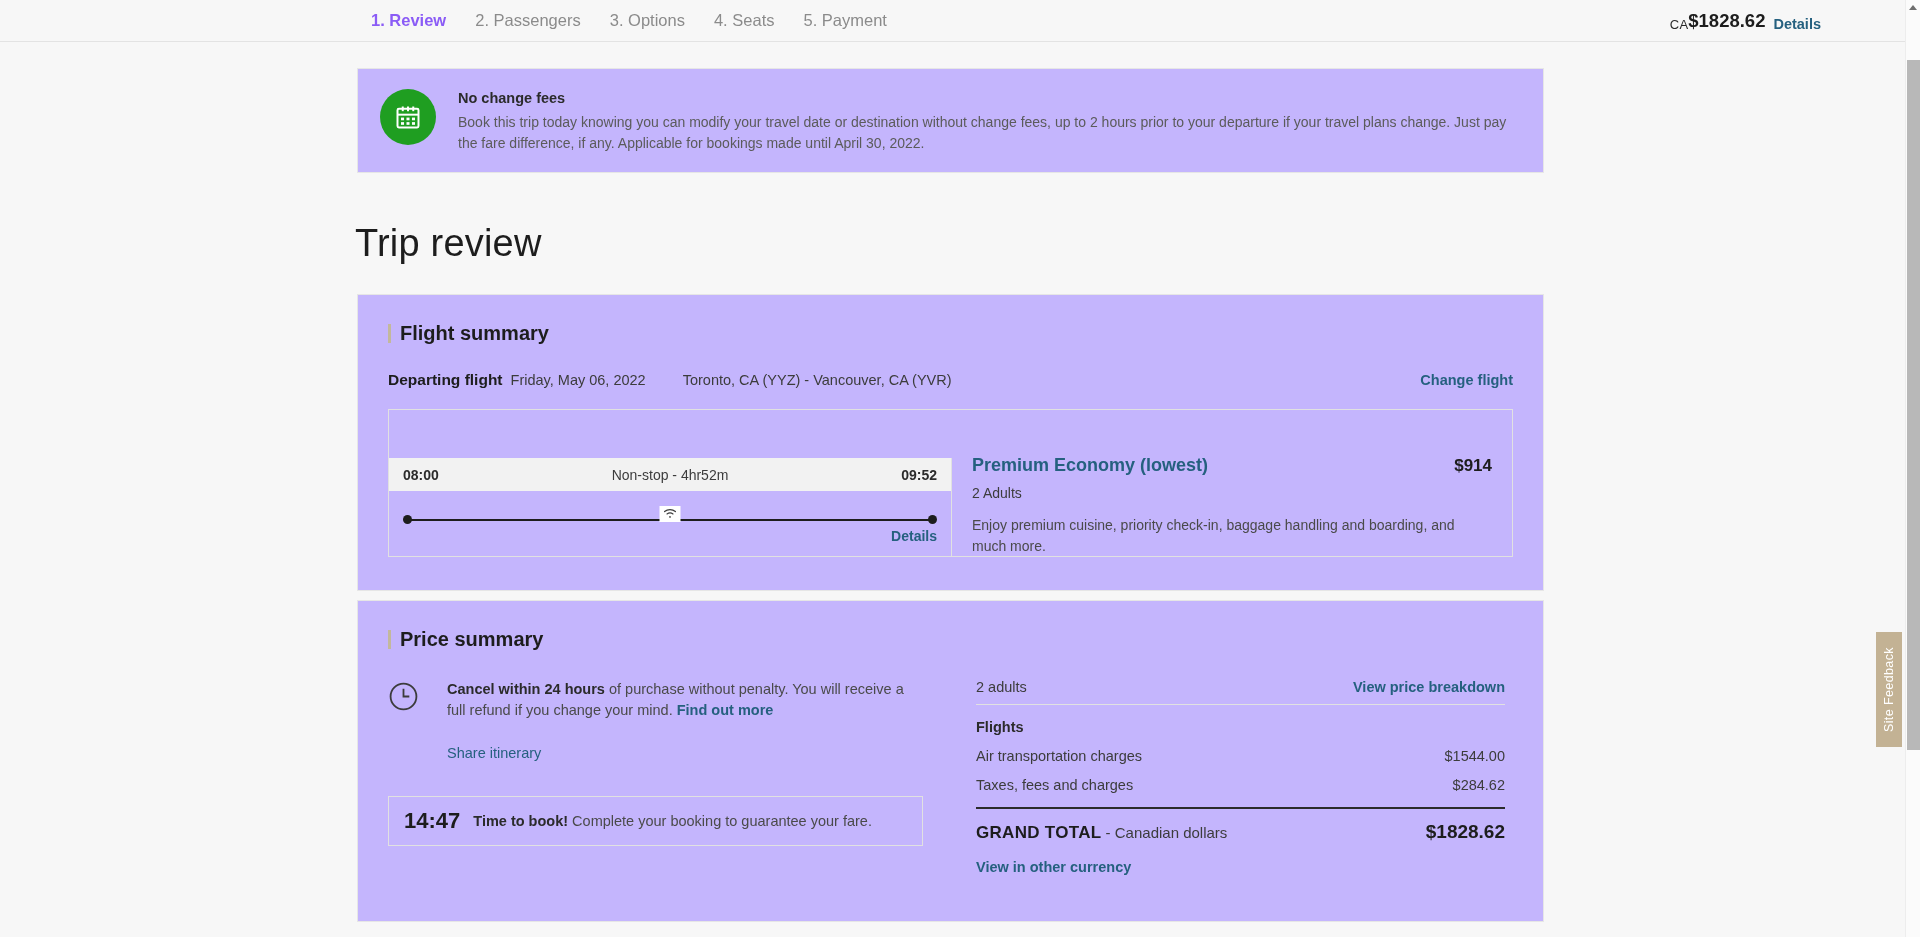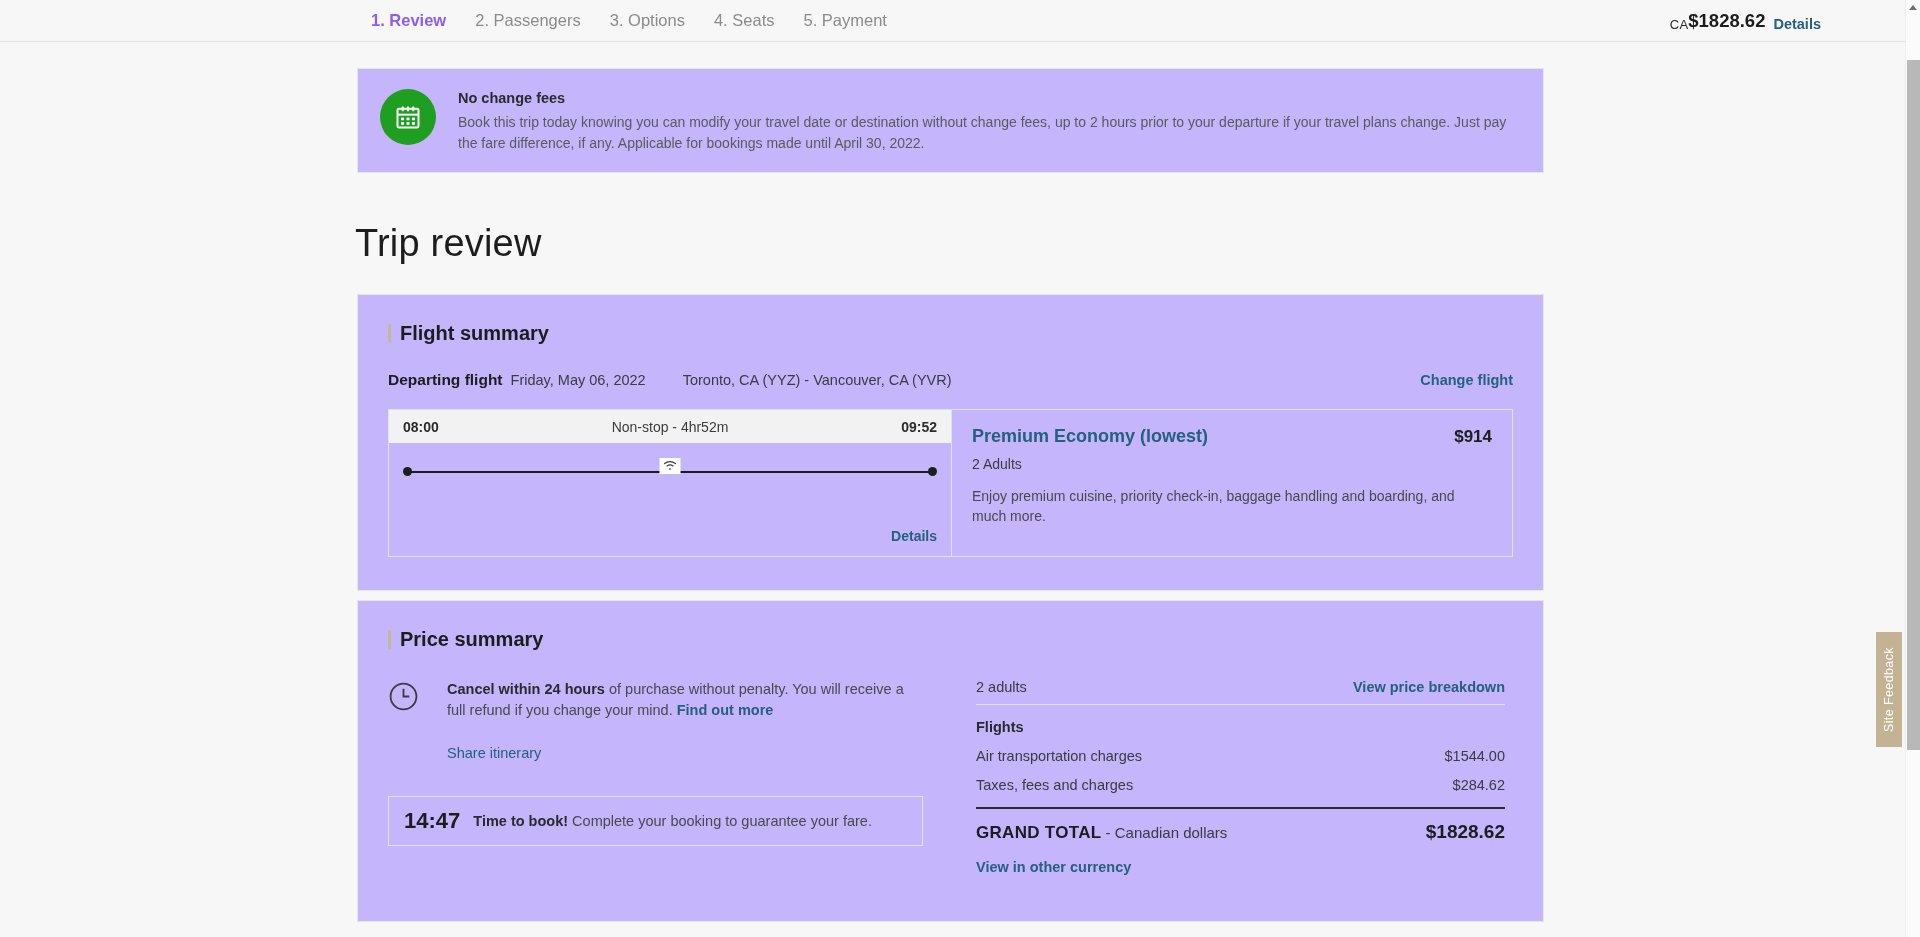--- a/index.html
+++ b/index.html
@@ -170,20 +170,21 @@
     font-weight: bold;
     color: #25607f;
     cursor: pointer;
   }
 
   .itin {
     margin-top: 20px;
     border: 1px solid #e1e1e1;
     display: flex;
     height: 148px;
+    align-items: flex-end;
   }
   .itin-left {
     width: 563px;
     border-right: 1px solid #e1e1e1;
     display: flex;
     flex-direction: column;
   }
   .itin-times {
     background: #f2f2f2;
     height: 33px;

